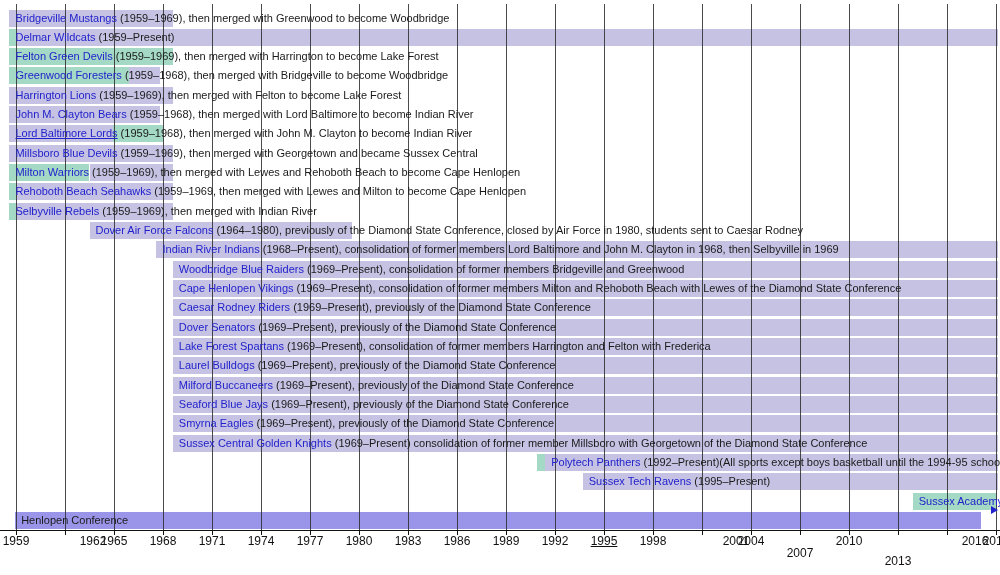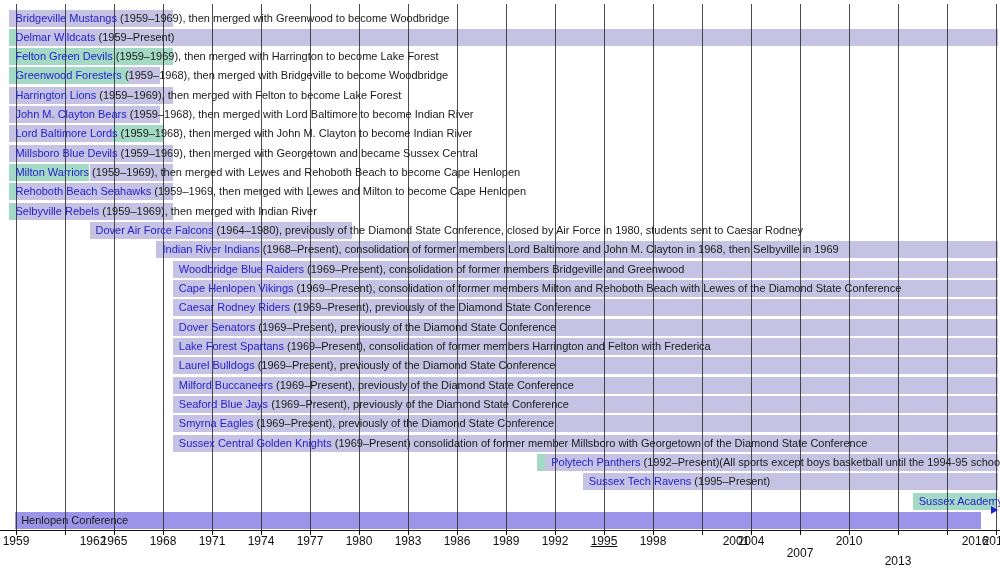--- a/index.html
+++ b/index.html
@@ -99,21 +99,21 @@
       <div class="row-label" style="top: 48.16px; left: 15.4667px;"><a class="team-link" style="color: rgb(34, 34, 204);">Felton Green Devils</a><span class="row-note"> (1959–1969), then merged with Harrington to become Lake Forest</span></div>
       <div class="bar" style="top: 67.49px; left: 9.46667px; width: 119.233px; background: rgb(163, 217, 197);"></div>
       <div class="bar" style="top: 67.49px; left: 128.7px; width: 31.0333px; background: rgb(198, 194, 227);"></div>
       <div class="row-label" style="top: 67.49px; left: 15.4667px;"><a class="team-link" style="color: rgb(34, 34, 204);">Greenwood Foresters</a><span class="row-note"> (1959–1968), then merged with Bridgeville to become Woodbridge</span></div>
       <div class="bar" style="top: 86.82px; left: 9.46667px; width: 163.333px; background: rgb(198, 194, 227);"></div>
       <div class="row-label" style="top: 86.82px; left: 15.4667px;"><a class="team-link" style="color: rgb(34, 34, 204);">Harrington Lions</a><span class="row-note"> (1959–1969), then merged with Felton to become Lake Forest</span></div>
       <div class="bar" style="top: 106.15px; left: 9.46667px; width: 150.267px; background: rgb(198, 194, 227);"></div>
       <div class="row-label" style="top: 106.15px; left: 15.4667px;"><a class="team-link" style="color: rgb(34, 34, 204);">John M. Clayton Bears</a><span class="row-note"> (1959–1968), then merged with Lord Baltimore to become Indian River</span></div>
       <div class="bar" style="top: 125.48px; left: 9.46667px; width: 103.717px; background: rgb(198, 194, 227);"></div>
       <div class="bar" style="top: 125.48px; left: 113.183px; width: 49.8167px; background: rgb(163, 217, 197);"></div>
-      <div class="row-label" style="top: 125.48px; left: 15.4667px;"><a class="team-link" style="color: rgb(34, 34, 204);">Lord Baltimore Lords</a><span class="row-note"> (1959–1968), then merged with John M. Clayton to become Indian River</span></div>
+      <div class="row-label" style="top: 125.48px; left: 15.4667px;"><a class="team-link" style="color: rgb(34, 34, 204); text-decoration: underline;">Lord Baltimore Lords</a><span class="row-note"> (1959–1968), then merged with John M. Clayton to become Indian River</span></div>
       <div class="bar" style="top: 144.81px; left: 9.46667px; width: 163.333px; background: rgb(198, 194, 227);"></div>
       <div class="row-label" style="top: 144.81px; left: 15.4667px;"><a class="team-link" style="color: rgb(34, 34, 204);">Millsboro Blue Devils</a><span class="row-note"> (1959–1969), then merged with Georgetown and became Sussex Central</span></div>
       <div class="bar" style="top: 164.14px; left: 9.46667px; width: 80.0333px; background: rgb(163, 217, 197);"></div>
       <div class="bar" style="top: 164.14px; left: 89.5px; width: 83.3px; background: rgb(198, 194, 227);"></div>
       <div class="row-label" style="top: 164.14px; left: 15.4667px;"><a class="team-link" style="color: rgb(34, 34, 204);">Milton Warriors</a><span class="row-note"> (1959–1969), then merged with Lewes and Rehoboth Beach to become Cape Henlopen</span></div>
       <div class="bar" style="top: 183.47px; left: 9.46667px; width: 6.53333px; background: rgb(163, 217, 197);"></div>
       <div class="bar" style="top: 183.47px; left: 16px; width: 156.8px; background: rgb(198, 194, 227);"></div>
       <div class="row-label" style="top: 183.47px; left: 15.4667px;"><a class="team-link" style="color: rgb(34, 34, 204);">Rehoboth Beach Seahawks</a><span class="row-note"> (1959–1969, then merged with Lewes and Milton to become Cape Henlopen</span></div>
       <div class="bar" style="top: 202.8px; left: 9.46667px; width: 6.53333px; background: rgb(163, 217, 197);"></div>
       <div class="bar" style="top: 202.8px; left: 16px; width: 156.8px; background: rgb(198, 194, 227);"></div>

